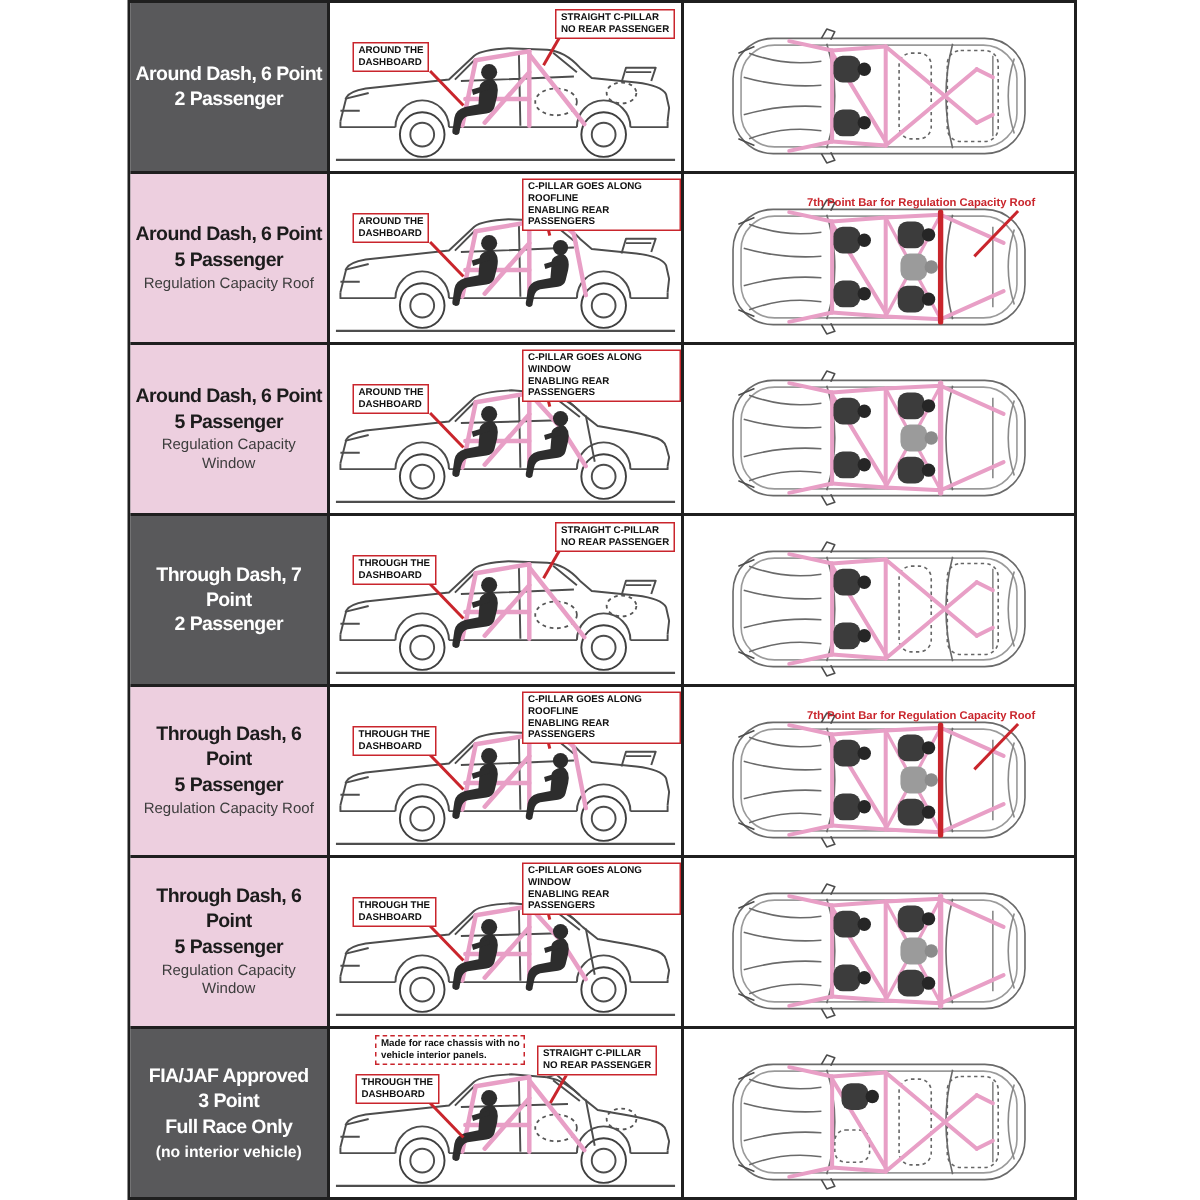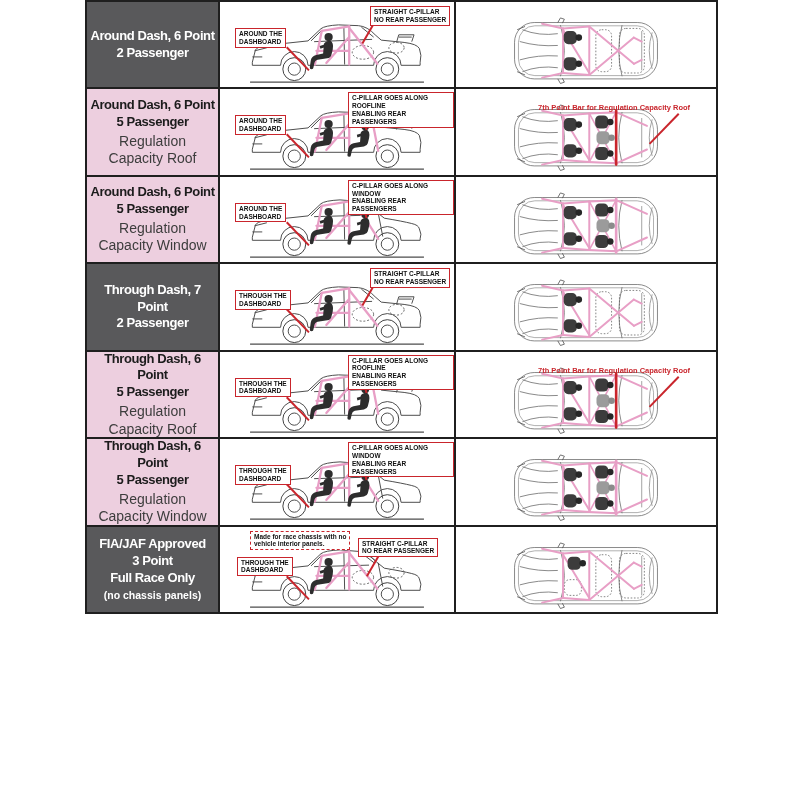--- a/index.html
+++ b/index.html
@@ -1,29 +1,29 @@
 <!DOCTYPE html>
 <html><head>
 <meta charset="utf-8">
 <style>
   * { margin:0; padding:0; box-sizing:border-box; }
   html,body { width:800px; height:800px; background:#ffffff; font-family:"Liberation Sans", sans-serif; }
   .stage { position:relative; width:800px; height:800px; background:#fff; overflow:hidden; }
-  .table { position:absolute; left:85px; top:0; width:633px; height:614px;
+  .table { position:absolute; left:85px; top:0; width:633px; height:800px;
            border:2px solid #1f1f1f; display:flex; flex-direction:column; background:#fff; }
   .row { flex:1 1 0; display:flex; border-bottom:2px solid #1f1f1f; min-height:0; }
   .row:last-child { border-bottom:none; }
 
   .label-cell { width:133px; flex:0 0 133px; border-right:2px solid #1f1f1f;
                 display:flex; flex-direction:column; align-items:center; justify-content:center;
                 text-align:center; padding:4px 3px; }
   .label-cell.dark { background:#59595b; color:#ffffff; }
   .label-cell.pink { background:#edcfdf; color:#1c1c1c; }
   .cfg-title { font-size:13px; font-weight:bold; line-height:1.3; letter-spacing:-0.4px; white-space:pre-line; }
-  .cfg-sub   { font-size:14px; line-height:1.25; margin-top:2px; white-space:pre-line; }
+  .cfg-sub   { font-size:10px; line-height:1.25; margin-top:2px; white-space:pre-line; }
   .label-cell.pink .cfg-sub { color:#3d3d3d; font-weight:normal; }
   .label-cell.dark .cfg-sub { color:#ffffff; font-weight:bold; font-size:10.5px; }
 
   .side-cell { width:236px; flex:0 0 236px; border-right:2px solid #1f1f1f; position:relative; background:#fff; }
   .top-cell  { flex:1 1 auto; position:relative; background:#fff;margin-top:12px; }
   .cell-svg { position:absolute; left:0; top:0; width:100%; height:100%; }
 
   .note { position:absolute; background:#fff; border:1.5px solid #c9252c; color:#101010;
           font-size:6.5px; font-weight:bold; line-height:1.2; padding:1px 3px;
           white-space:pre-line; z-index:3; }
@@ -373,21 +373,21 @@
           <use href="#fig-top" transform="translate(158,80)"></use>
         </svg>
       </div>
     </div>
 
     <div class="row row7">
       <div class="label-cell dark">
         <div class="cfg-title">FIA/JAF Approved
 3 Point
 Full Race Only</div>
-        <div class="cfg-sub">(no chassis panels)</div>
+        <div class="cfg-sub">(no interior vehicle)</div>
       </div>
       <div class="side-cell">
         <svg class="cell-svg" viewBox="0 0 236 112">
           <use href="#body-hatch"></use>
             <use href="#side-dotted"></use>
             <use href="#cage-front"></use>
             <use href="#cpillar-straight"></use>
           <use href="#fig-side" transform="translate(107,46) scale(0.9)"></use>
         </svg>
         <div class="leader lead-dash"></div>

